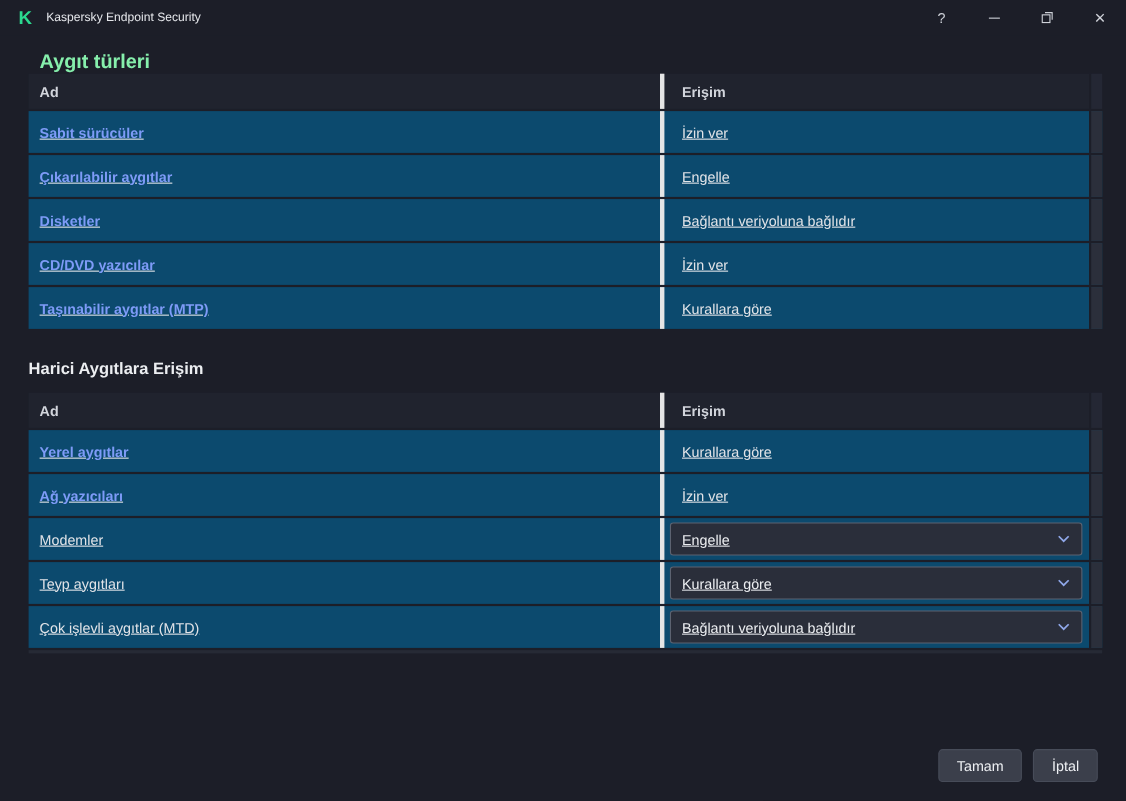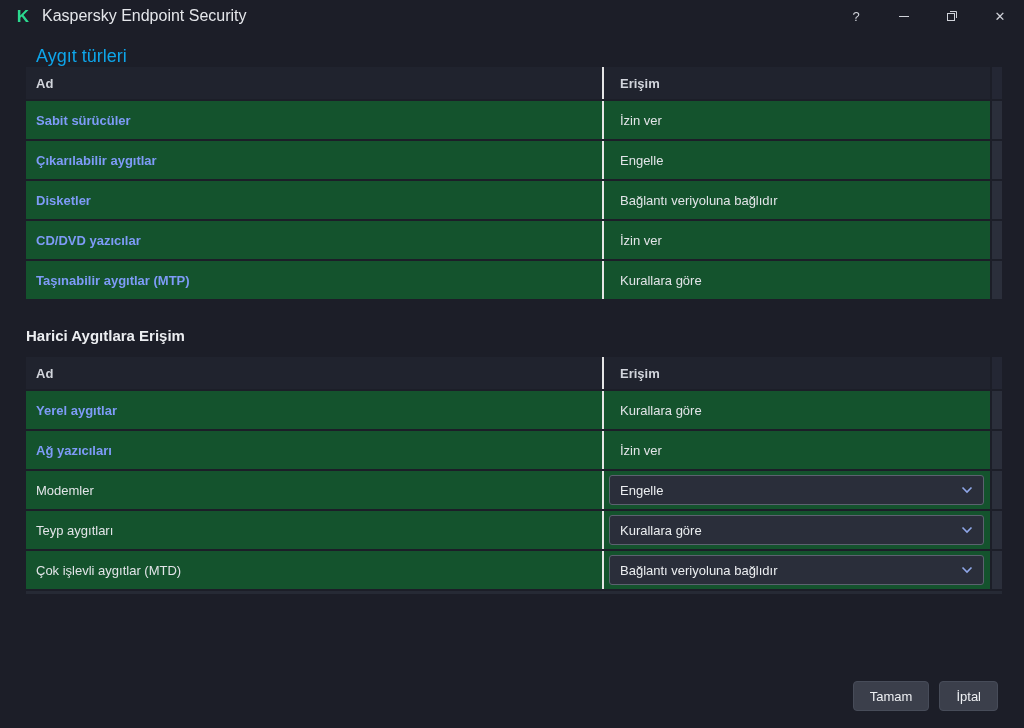--- a/index.html
+++ b/index.html
@@ -29,41 +29,41 @@
   .logo {
     width: 18px; height: 18px;
     display: flex; align-items: center; justify-content: center;
     color: #2bd98f;
     font-weight: 900;
     font-size: 17px;
     line-height: 1;
   }
   .win-title {
     margin-left: 10px;
-    font-size: 16px;
+    font-size: 11px;
     color: #e4e6ea;
   }
   .tb-buttons { margin-left: auto; display: flex; height: 32px; }
   .tb-btn {
     width: 48px; height: 32px;
     display: flex; align-items: center; justify-content: center;
     color: #cfd2d9;
     font-size: 13px;
     cursor: default;
     background: transparent;
     border: none;
   }
   .ico-line { display:block; width: 10px; height: 0; border-top: 1px solid #cfd2d9; }
 
   
   .page-title {
     margin: 14px 0 0 36px;
     font-size: 18px;
-    font-weight: normal;
-    color: #0ea5e9;
+    font-weight: bold;
+    color: #86efac;
   }
   .content { padding: 0 22px 0 26px; }
   .section-heading {
     margin: 28px 0 13px 0;
     font-size: 15px;
     font-weight: bold;
     color: #eceef1;
   }
 
   
@@ -74,26 +74,26 @@
     background: #262a35;
     margin-bottom: 2px;
     font-size: 13px;
   }
   .thead {
     height: 32px;
     background: #20232e;
     font-weight: bold;
     color: #d2d5dc;
   }
-  .row { height: 38px; background: #14532d; color: #e2e4e8; }
+  .row { height: 38px; background: #0c4a6e; color: #e2e4e8; text-decoration: underline; }
   .cell { display: flex; align-items: center; }
   .cell.name {
     width: 578px;
     padding-left: 10px;
-    border-right: 2px solid #e5e5e5;
+    border-right: 4px solid #e5e5e5;
   }
   .cell.access {
     flex: 1;
     padding-left: 16px;
   }
   .row.has-select .cell.access { padding: 0 6px 0 5px; }
   .rail {
     width: 12px;
     border-left: 2px solid #1c1e28;
     background: #2b2f3b;

